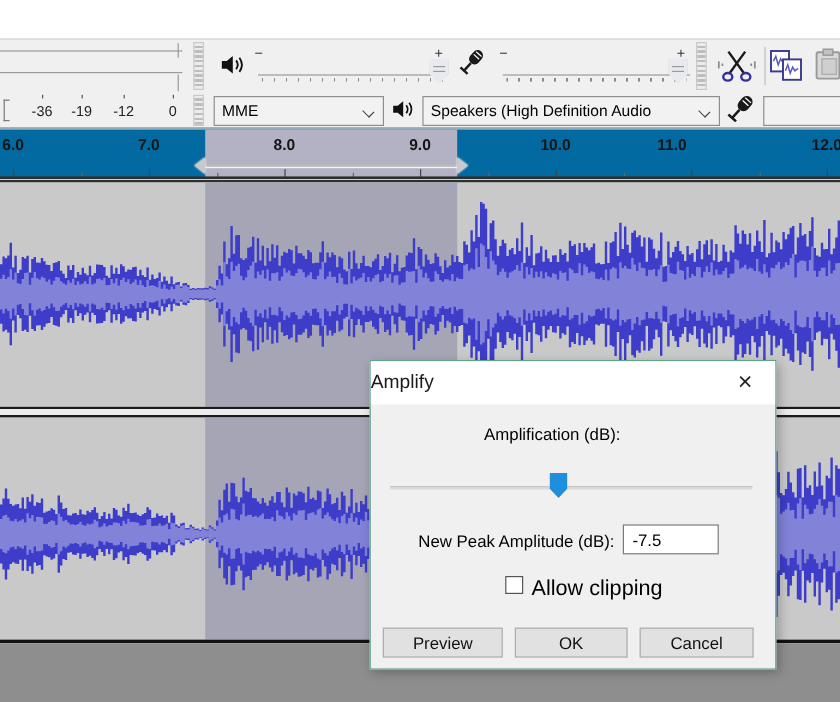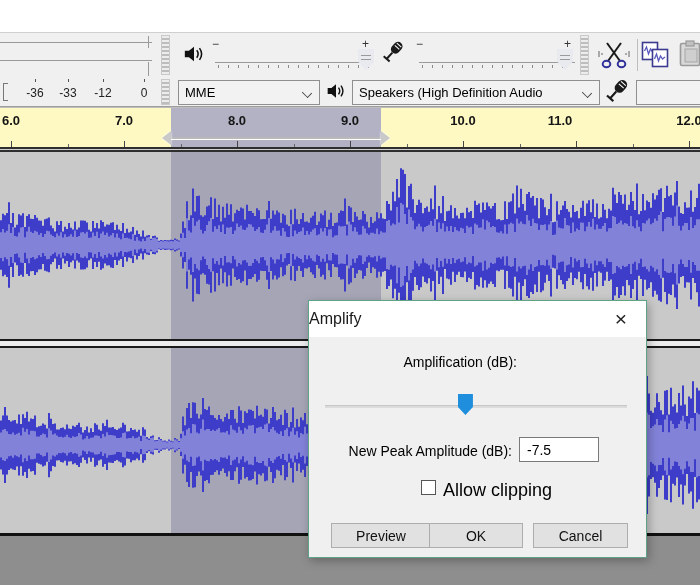--- a/index.html
+++ b/index.html
@@ -27,21 +27,21 @@
   .mixer-thumb{position:absolute;width:16px;height:21px;background:#e9e9f0;clip-path:polygon(0 0,100% 0,100% 60%,50% 100%,0 60%);filter:drop-shadow(0 0 1px #777);}
   .mixer-thumb i{position:absolute;left:3px;width:10px;height:1px;background:#9a9a9a;}
   .pm{position:absolute;font-size:12px;color:#333;line-height:10px;}
 
   
   .combo{position:absolute;height:25px;background:#f2f2f2;border:1px solid #8f8f8f;box-sizing:border-box;display:flex;align-items:center;padding:0 6px;font-size:13px;color:#000;}
   .combo .chev{position:absolute;right:8px;top:8px;width:7px;height:7px;border-right:1.6px solid #444;border-bottom:1.6px solid #444;transform:rotate(45deg) scaleY(.8);}
   .vsep{position:absolute;width:1px;background:#bdbdbd;}
 
   
-  #ruler{left:0;top:107px;width:700px;height:45px;background:#fef9c3;border-top:1px solid #bdbdbd;box-sizing:border-box;padding-left:40px;}
+  #ruler{left:0;top:107px;width:700px;height:45px;background:#0369a1;border-top:1px solid #bdbdbd;box-sizing:border-box;padding-left:40px;}
   #ruler-sel{position:absolute;top:0;height:45px;background:#b2b2c4;}
   .tl-label{position:absolute;top:5px;transform:translateX(-50%);font-size:13px;font-weight:700;color:#151515;}
   .tl-tick-major{position:absolute;top:33px;width:1px;height:8px;background:#444;}
   .tl-tick-minor{position:absolute;top:36px;width:1px;height:4px;background:#666;}
   #qp-line{position:absolute;top:29px;height:2px;background:#b9b9b9;filter:drop-shadow(0 1px 0 #fff);}
   .qp-tri{position:absolute;top:23px;width:0;height:0;border-top:7px solid transparent;border-bottom:7px solid transparent;filter:drop-shadow(0 0 1px #fff);}
   #ruler-border{left:0;top:147px;width:700px;height:5px;background:linear-gradient(180deg,#2e2e2e 0 2px,#cfcfcf 2px 3px,#2e2e2e 3px 5px);}
 
   
   .track{left:0;width:700px;overflow:hidden;background:#c9c9c9;}
@@ -78,21 +78,21 @@
     <div class="meter-line" style="top:6px;"></div>
     <div class="meter-line" style="top:24px;"></div>
     <div class="meter-tick" style="left:148px;top:0;height:12px;"></div>
     <div class="meter-tick" style="left:148px;top:26px;height:14px;"></div>
   </div>
   <div class="abs" id="meter-scale">
     <div id="mscale-bracket"></div>
   <div class="mscale-tick" style="left: 35px;"></div>
       <span class="mscale-label" style="left: 35px;">-36</span>
       <div class="mscale-tick" style="left: 68px;"></div>
-      <span class="mscale-label" style="left: 68px;">-33</span>
+      <span class="mscale-label" style="left: 68px;">-19</span>
       <div class="mscale-tick" style="left: 103px;"></div>
       <span class="mscale-label" style="left: 103px;">-12</span>
       <div class="mscale-tick" style="left: 144px;"></div>
       <span class="mscale-label" style="left: 144px;">0</span>
     </div>
 
   <div class="grip abs" style="left:161px;top:2px;height:40px;"></div>
 
   <span class="abs" style="left:183px;top:11px;">
     <svg width="22" height="20" viewBox="0 0 24 20">
@@ -253,16 +253,16 @@
 
   <div id="dlg-slider-track"></div>
   <div id="dlg-thumb" style="left: 148.93px; background: rgb(31, 143, 221);"></div>
 
   <div class="dlg-label" style="left:0;top:142px;width:203px;">New Peak Amplitude (dB):</div>
   <input class="dlg-input" style="left: 210px; top: 136px;" readonly="" value="-7.5">
 
   <div id="dlg-check"></div>
   <div id="dlg-check-label">Allow clipping</div>
 
-  <div class="dlg-btn" style="left:22px;width:100px;">Preview</div>
+  <div class="dlg-btn" style="left:10px;width:100px;">Preview</div>
   <div class="dlg-btn" style="left:224px;width:95px;">Cancel</div>
   <div class="dlg-btn" style="left:120px;width:94px;">OK</div>
 </div>
 
 </body></html>

